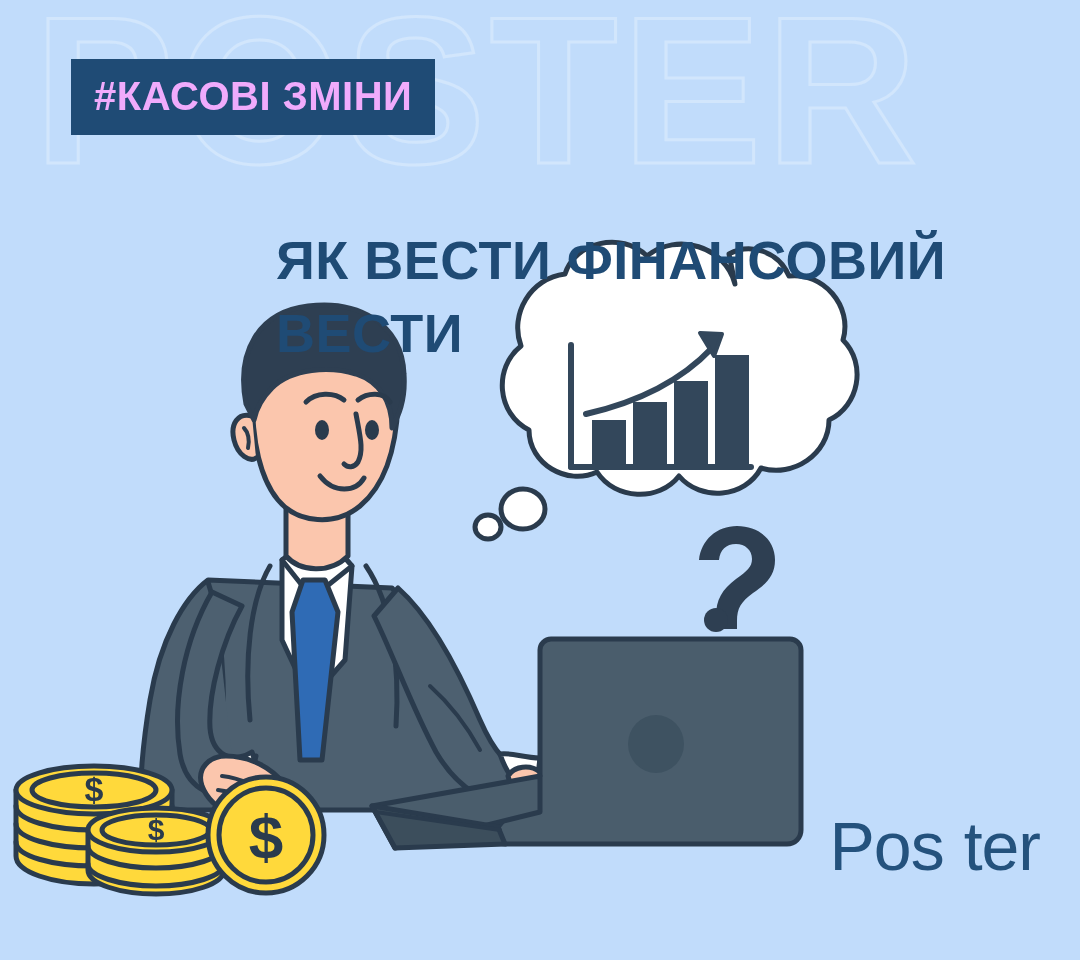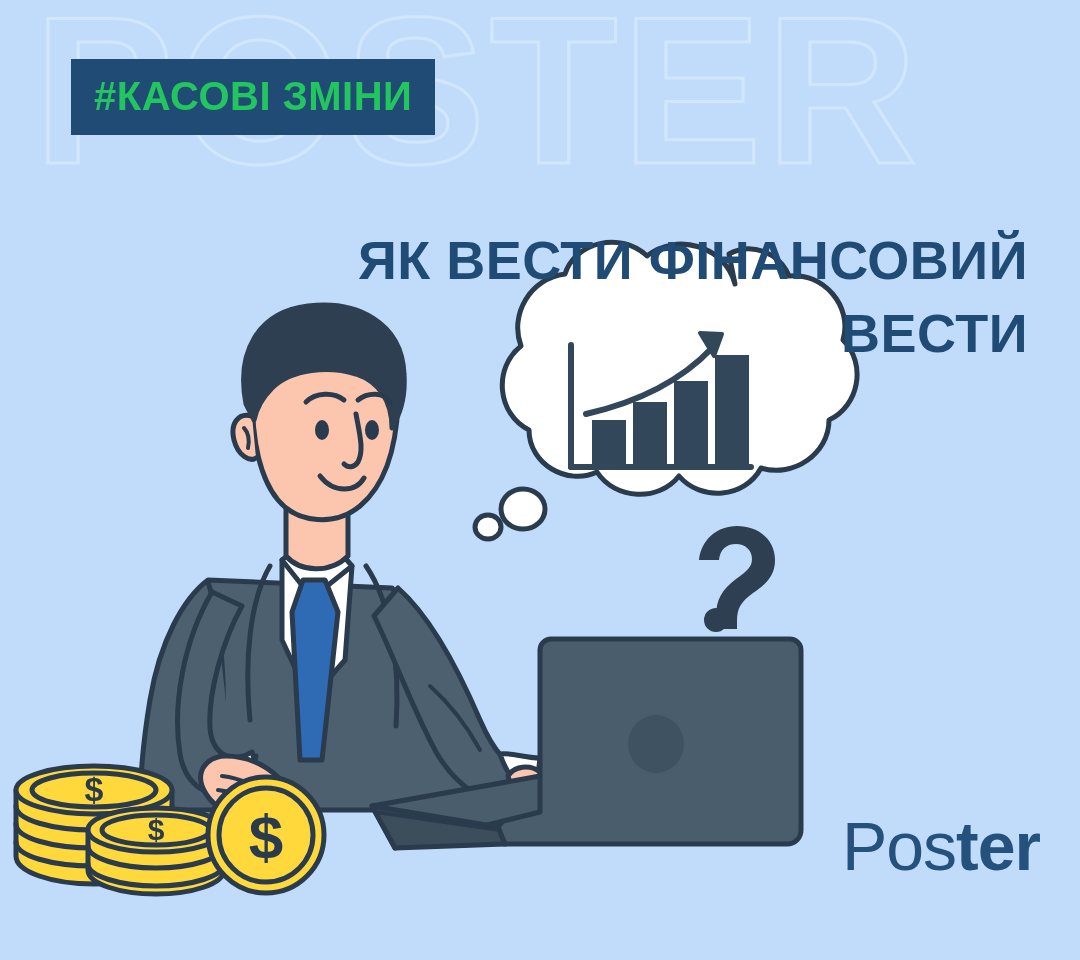--- a/index.html
+++ b/index.html
@@ -40,36 +40,36 @@
     position: absolute;
     left: 71px;
     top: 59px;
     display: flex;
     gap: 32px;
     align-items: flex-start;
     z-index: 6;
   }
   .chip {
     background: #1f4b75;
-    color: #22c55e;
+    color: #f0abfc;
     font-size: 40px;
     font-weight: 700;
     letter-spacing: .5px;
     line-height: 1;
     padding: 17px 23px 19px 23px;
     white-space: nowrap;
   }
 
   
   .headline {
     position: absolute;
-    right: 52px;
+    right: 44px;
     top: 188px;
     width: 760px;
-    text-align: right;
+    text-align: left;
     color: #1f4b75;
     font-size: 54px;
     font-weight: 700;
     line-height: 1.34;
     letter-spacing: .5px;
     z-index: 6;
   }
   .headline .line { display: block; }
 
   
@@ -77,21 +77,21 @@
     position: absolute;
     right: 40px;
     top: 812px;
     font-size: 68px;
     line-height: 1;
     color: #24527d;
     letter-spacing: -1px;
     z-index: 6;
   }
   .brand .b-strong { font-weight: 400; }
-  .brand .b-light  { font-weight: 700; }
+  .brand .b-light  { font-weight: 400; margin-left: 20px; }
 
   
   .art {
     position: absolute;
     left: 0;
     top: 0;
     width: 1080px;
     height: 960px;
     z-index: 3;
   }

